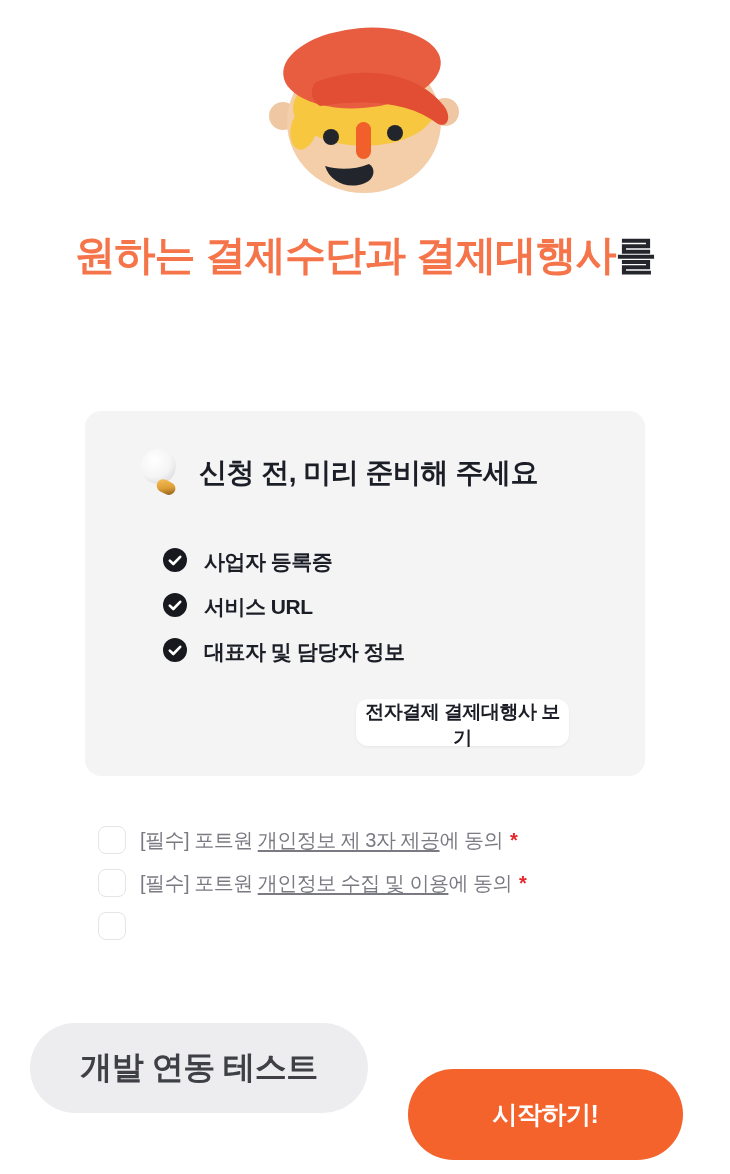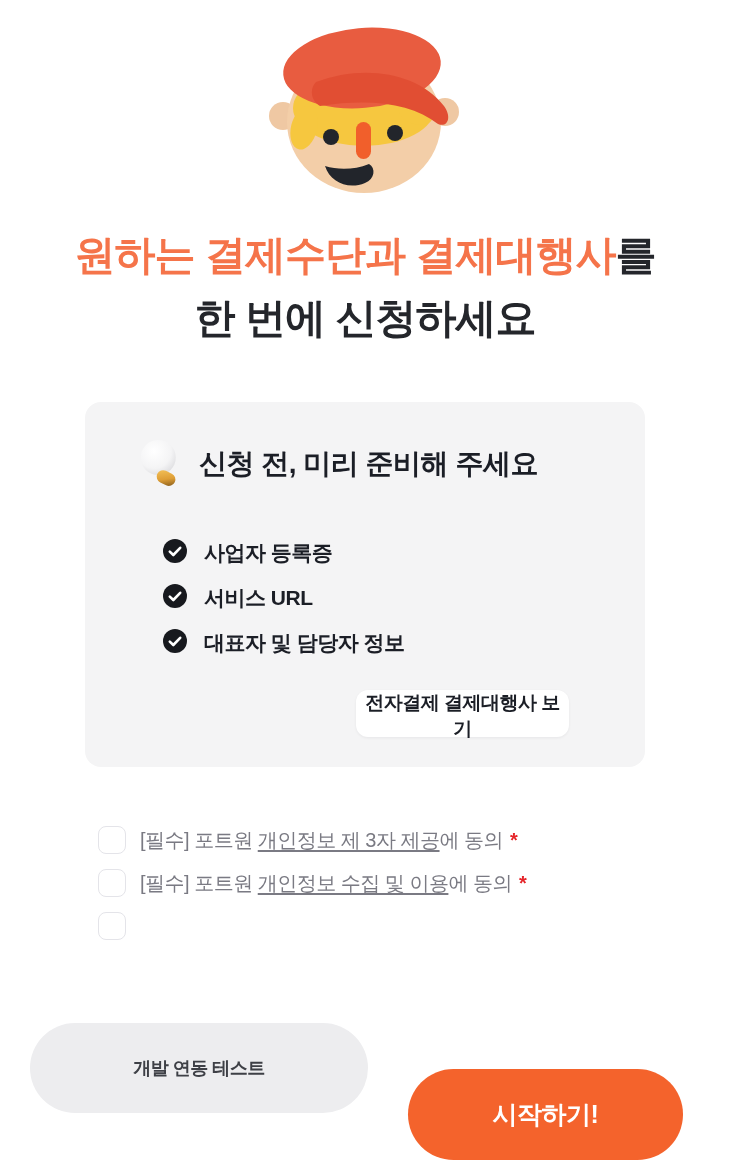--- a/index.html
+++ b/index.html
@@ -17,21 +17,21 @@
   
   .headline {
     position: absolute; left: 0; top: 224px; width: 730px;
     text-align: center; font-weight: 800; font-size: 41px;
     line-height: 63px; letter-spacing: -1px; color: #24262B;
   }
   .headline .hl { color: #F5744A; }
 
   
   .prepare-card {
-    position: absolute; left: 85px; top: 402px;
+    position: absolute; left: 85px; top: 411px;
     width: 560px; height: 365px;
     background: #F4F4F5; border-radius: 16px;
   }
   .card-head {
     position: absolute; left: 52px; top: 36px;
     display: flex; align-items: center; gap: 14px;
   }
   .card-head h2 {
     font-size: 28px; font-weight: 800; letter-spacing: -0.5px;
     color: #1B1E26;
@@ -67,21 +67,21 @@
   }
   .agree-text { font-size: 20px; letter-spacing: -0.5px; color: #7A7A83; white-space: nowrap; }
   .agree-link { color: #7A7A83; text-decoration: underline; text-underline-offset: 3px; cursor: pointer; }
   .req { color: #E5252A; font-weight: 700; margin-left: 7px; }
 
   
   .dev-btn {
     position: absolute; left: 30px; top: 1023px;
     width: 338px; height: 90px; border: none; border-radius: 45px;
     background: #EDEDEF; color: #3E4046;
-    font-family: inherit; font-size: 18px; font-weight: 700;
+    font-family: inherit; font-size: 32px; font-weight: 700;
     letter-spacing: -0.5px; cursor: pointer;
   }
   .start-btn {
     position: absolute; left: 408px; top: 1022px;
     width: 275px; height: 91px; border: none; border-radius: 46px;
     background: #F4632C; color: #ffffff;
     font-family: inherit; font-size: 25px; font-weight: 700;
     letter-spacing: -0.5px; cursor: pointer; margin-top: 47px;
   }
 </style>
@@ -102,21 +102,20 @@
       <path d="M 48,62 C 95,44 150,52 176,86 C 184,97 180,108 170,104 C 144,84 104,78 52,86 C 42,80 42,68 48,62 Z" fill="#E14E33"></path>
       <circle cx="63" cy="117" r="8" fill="#22252B"></circle>
       <circle cx="127" cy="113" r="8" fill="#22252B"></circle>
       <rect x="88" y="102" width="15" height="37" rx="7.5" fill="#F15F2B"></rect>
       <path d="M 57,146 C 62,162 80,170 97,163 C 107,159 108,148 101,144 C 86,150 70,150 57,146 Z" fill="#22252B"></path>
     </svg>
   </div>
 
   <h1 class="headline">
     <div><span class="hl">원하는 결제수단과 결제대행사</span><span>를</span></div>
-    <div>한 번에 신청하세요</div>
   </h1>
 
   <section class="prepare-card">
     <div class="card-head">
       <span class="bulb">
         <svg viewBox="0 0 52 56" width="48" height="52">
           <defs>
             <radialGradient id="bulbG" cx="38%" cy="32%" r="75%">
               <stop offset="0%" stop-color="#FFFFFF"></stop>
               <stop offset="65%" stop-color="#F4F4F5"></stop>

